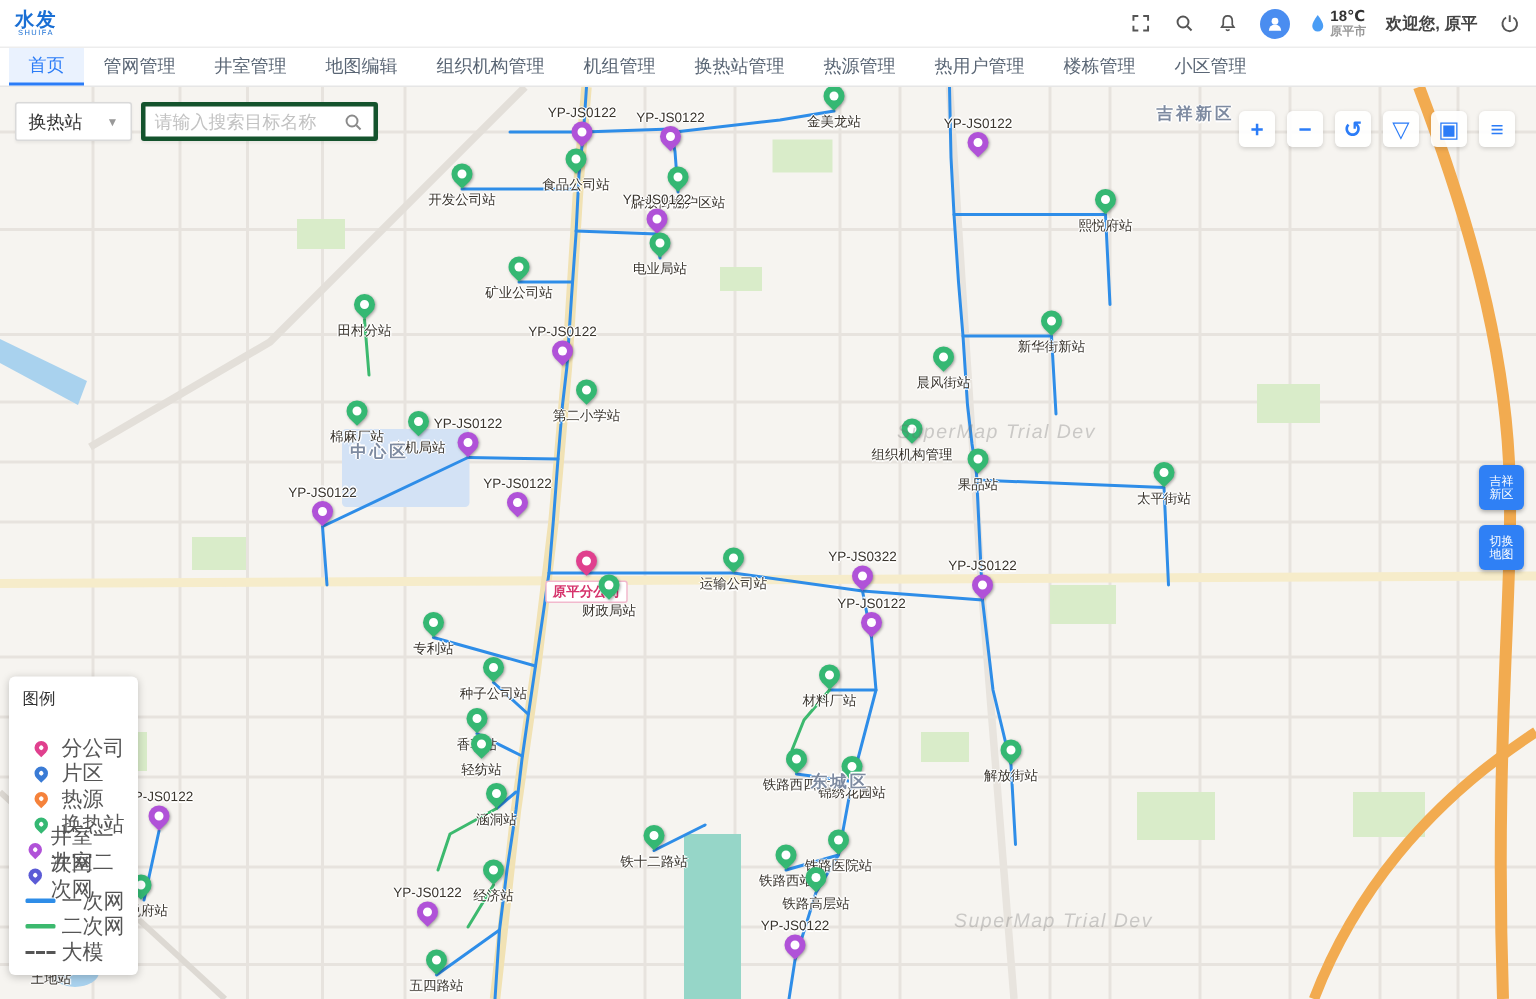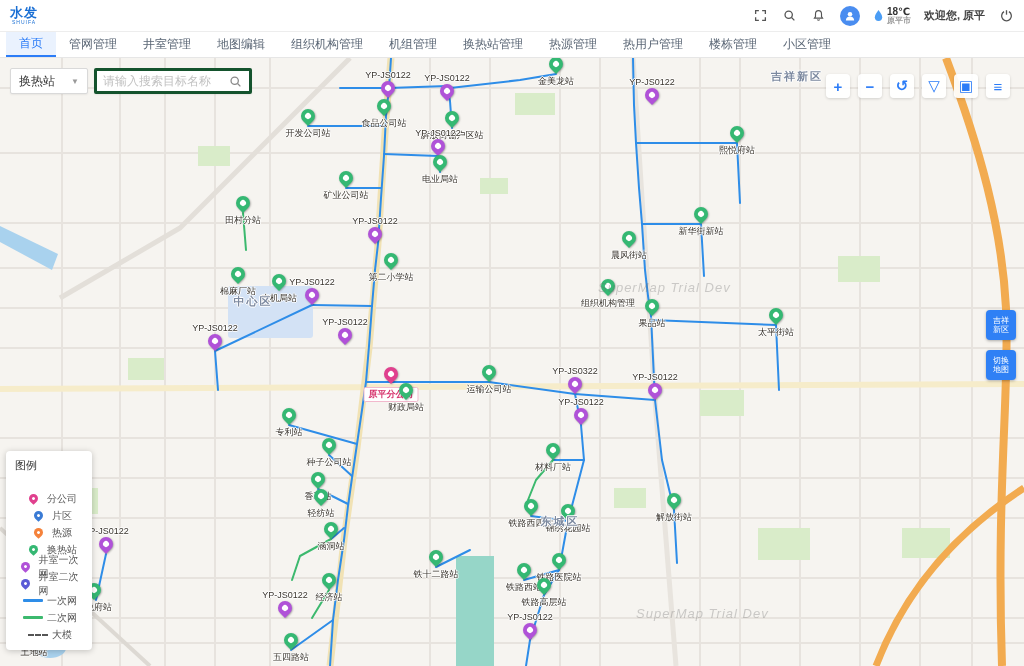--- a/index.html
+++ b/index.html
@@ -73,21 +73,21 @@
   #side-buttons { position:absolute; right:8px; top:252px; z-index:20; }
   .side-btn { width:30px; height:30px; background:#2f80f5; border-radius:4px; margin-bottom:10px;
     display:flex; align-items:center; justify-content:center; cursor:pointer;
     box-shadow:0 1px 3px rgba(0,0,0,.3); }
   .side-btn span { display:block; width:18px; font-size:8px; line-height:9px; color:#fff; text-align:center; }
 
   
   .legend { position:absolute; left:6px; bottom:16px; width:86px; background:#fff; border-radius:4px;
     box-shadow:0 1px 6px rgba(0,0,0,.22); padding:7px 9px; z-index:20; }
   .lg-title { font-size:11px; font-weight:normal; color:#333; margin-bottom:17px; }
-  .lg-row { display:flex; align-items:center; height:17px; font-size:10px; color:#555;justify-content:center; }
+  .lg-row { display:flex; align-items:center; height:17px; font-size:14px; color:#555; }
   .lg-ic { width:24px; display:inline-flex; justify-content:center; align-items:center; }
   .lg-pin { display:inline-block; width:9px; height:9px; border-radius:50% 50% 50% 0;
     transform:rotate(-45deg); position:relative; }
   .lg-pin::after { content:""; position:absolute; left:3px; top:3px; width:3px; height:3px;
     border-radius:50%; background:#fff; }
   .lg-line { display:inline-block; width:20px; height:3px; border-radius:1px; }
   .lg-dash { display:inline-block; width:20px; height:0; border-top:2px dashed #555; }
   .lg-tx { margin-left:2px; }
 
   

